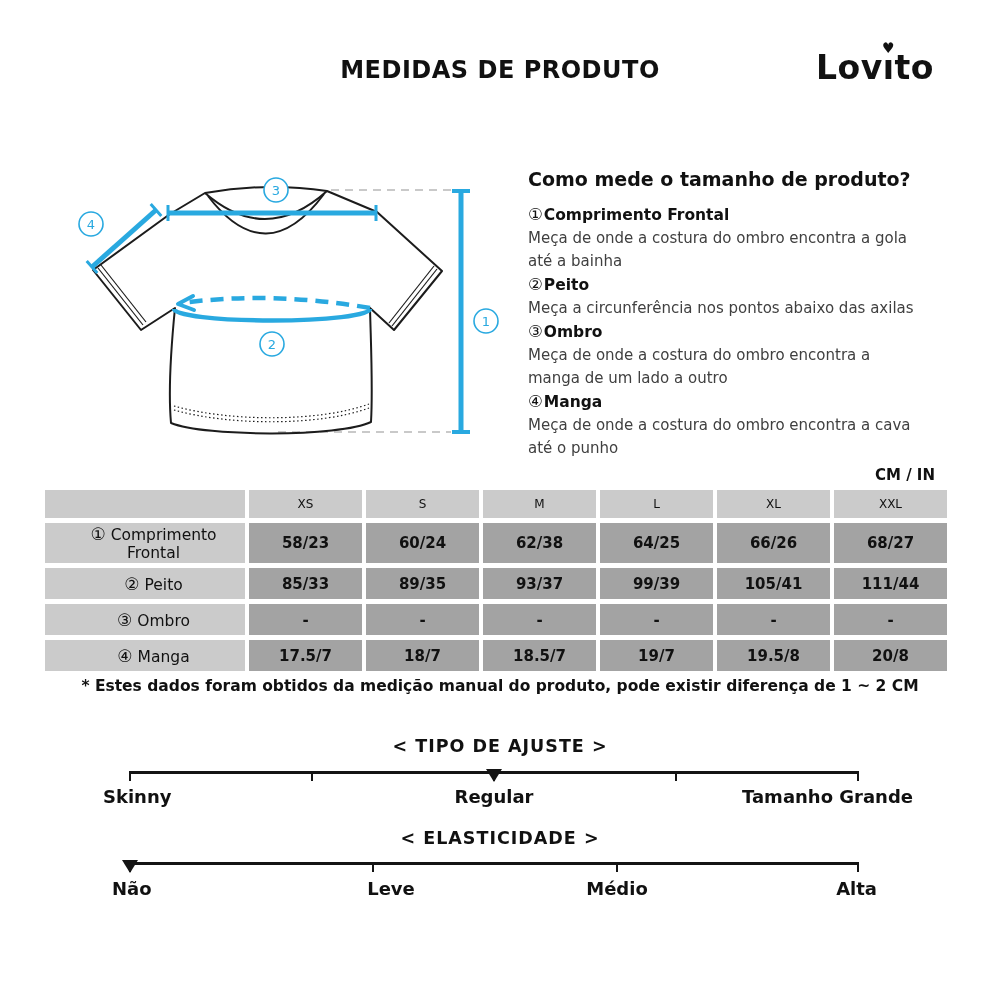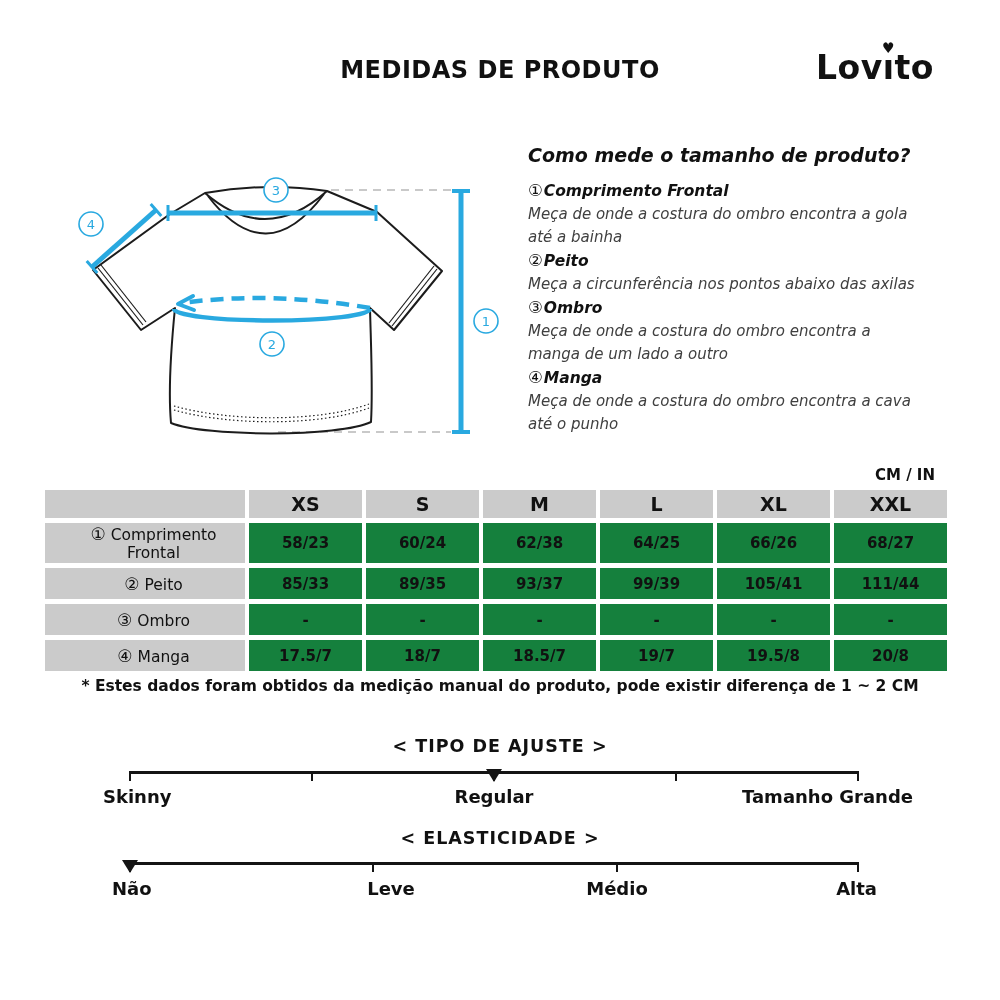--- a/index.html
+++ b/index.html
@@ -26,39 +26,39 @@
 
   
   .diagram { top:160px; left:55px; width:450px; height:300px; }
   .diagram svg { display:block; }
   .diagram text {
     font-family:"DejaVu Sans","Liberation Sans",sans-serif;
     font-size:13px; fill:#29a9e0;
   }
 
   
-  .instructions { top:144px; left:528px; width:432px;font-style:italic; }
+  .instructions { top:168px; left:528px; width:432px; }
   .inst-heading { font-size:19px; font-weight:bold; margin-bottom:13px; }
   .inst-label { font-size:15.5px; font-weight:bold; line-height:24px; }
   .inst-label .cnum { font-weight:normal; font-size:16.5px; margin-right:1px; }
   .inst-desc { font-size:15px; color:#404040; line-height:23px; white-space:pre-line; }
 
   
   .units { top:466px; left:0; width:935px; text-align:right; font-size:15px; font-weight:bold; }
   .size-table-wrap { top:485px; left:41px; }
   table.size-table { border-collapse:separate; border-spacing:4px 5px; }
   table.size-table td { text-align:center; vertical-align:middle; }
   td.corner-cell, td.head-cell, td.label-cell { background:#cbcbcb; }
-  td.head-cell { width:111px; height:26px; font-weight:bold; font-size:19px; }
+  td.head-cell { width:111px; height:26px; font-weight:normal; font-size:12px; }
   td.corner-cell { width:198px; height:26px; }
   td.label-cell {
     text-align:left; padding-left:18px; font-size:15.5px; height:29px;
   }
   td.label-cell .cnum { font-size:17px; margin-right:5px; }
-  td.data-cell { background:#15803d; height:29px; font-weight:bold; font-size:15px; }
+  td.data-cell { background:#a3a3a3; height:29px; font-weight:bold; font-size:15px; }
 
   
   .footnote {
     top:677px; left:0; width:1000px; text-align:center;
     font-size:15.5px; font-weight:bold;
   }
 
   
   .scale-title {
     left:0; width:1000px; text-align:center;

